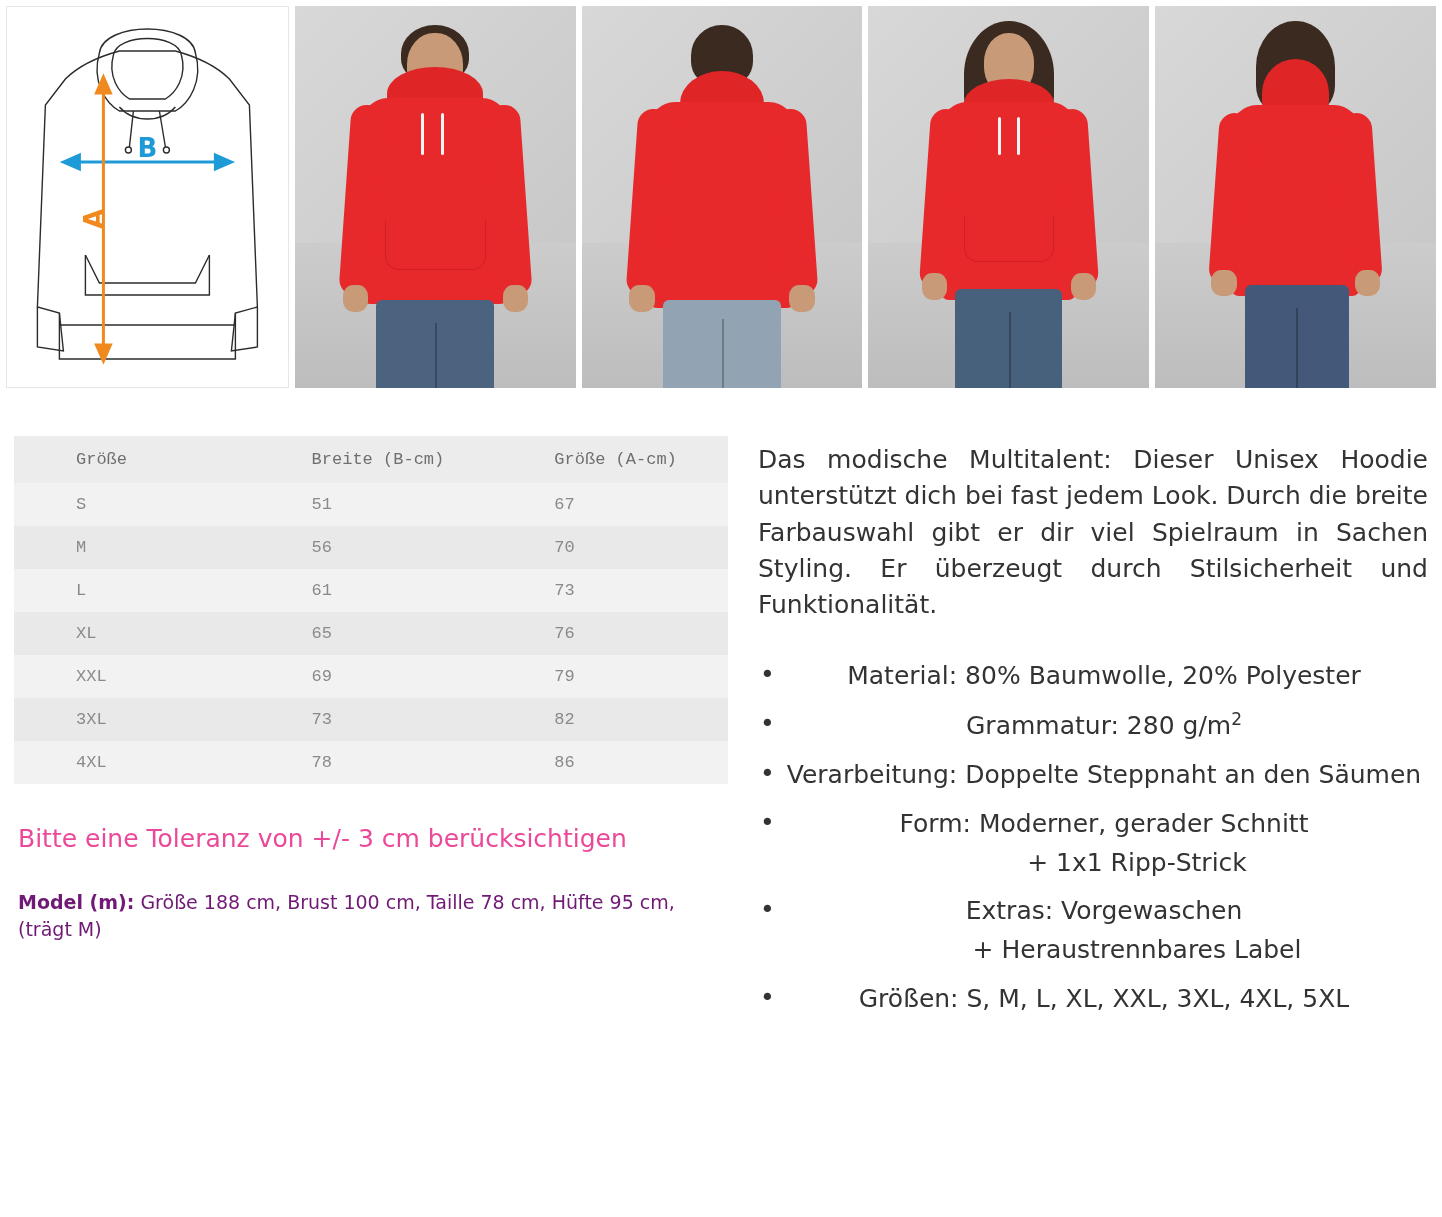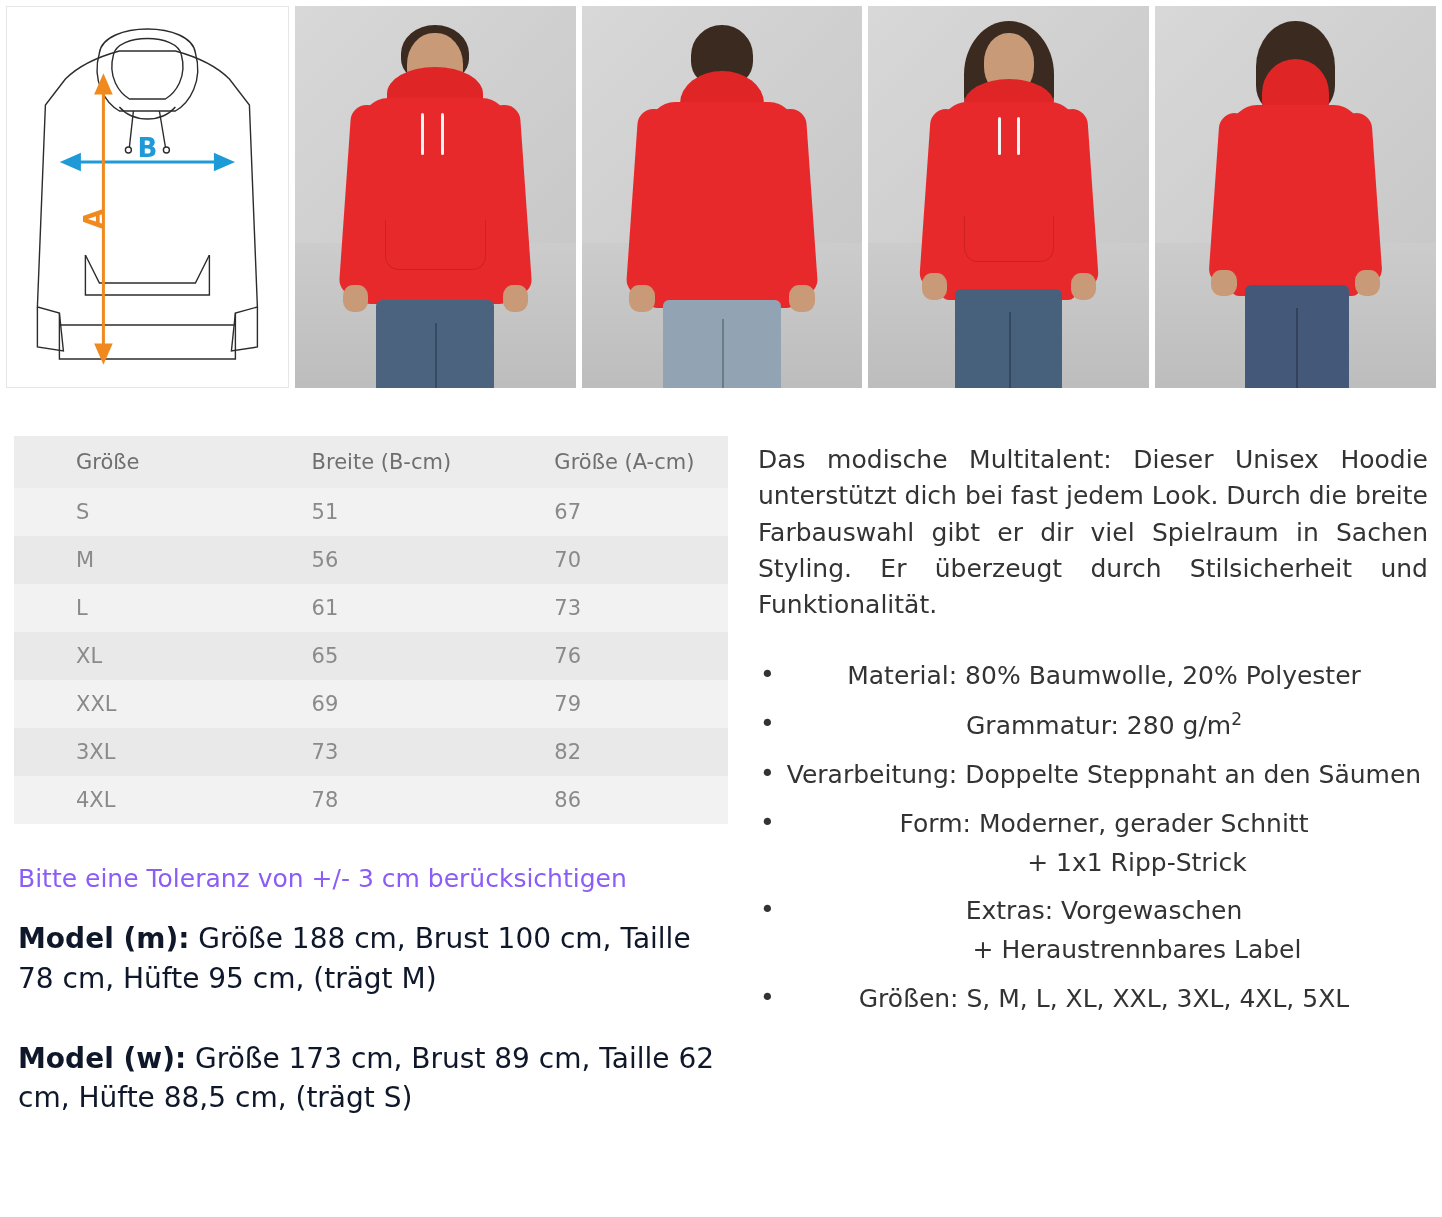--- a/index.html
+++ b/index.html
@@ -108,48 +108,49 @@
     padding: 48px 14px 0 14px;
     gap: 30px;
   }
   .left-col { width: 714px; flex: 0 0 714px; }
   .right-col { flex: 1 1 auto; padding-top: 6px; }
 
   
   table.size-table {
     width: 100%;
     border-collapse: collapse;
-    font-size: 21px;
+    font-size: 17px;
     color: #7a7a7a;
+    font-family: Liberation Mono, monospace;
   }
   table.size-table th {
     font-weight: normal;
     text-align: left;
     padding: 14px 0 14px 62px;
     background: #ececec;
     color: #6f6f6f;
   }
   table.size-table td {
     padding: 12px 0 12px 62px;
     background: #f2f2f2;
     color: #8a8a8a;
   }
   table.size-table tr.alt td { background: #e9e9e9; }
   table.size-table col.c1 { width: 33%; }
   table.size-table col.c2 { width: 34%; }
   table.size-table col.c3 { width: 33%; }
 
   .tolerance {
     font-size: 25px;
-    color: #8b5cf6;
-    margin: 40px 0 26px 4px;
+    color: #ec4899;
+    margin: 40px 0 36px 4px;
   }
   .model-line {
-    font-size: 28px;
-    color: #0f172a;
+    font-size: 19px;
+    color: #701a75;
     margin: 13px 0 40px 4px;
     line-height: 1.42;
   }
   .model-line b { font-weight: bold; }
 
   
   .intro {
     font-size: 25px;
     line-height: 1.45;
     color: #333;
@@ -356,24 +357,20 @@
       </tbody>
     </table>
 
     <p class="tolerance">Bitte eine Toleranz von +/- 3 cm berücksichtigen</p>
 
     <p class="model-line">
       <b>Model (m):</b>
       <span>Größe 188 cm, Brust 100 cm, Taille 78 cm, Hüfte 95 cm, (trägt M)</span>
     </p>
 
-    <p class="model-line">
-      <b>Model (w):</b>
-      <span>Größe 173 cm, Brust 89 cm, Taille 62 cm, Hüfte 88,5 cm, (trägt S)</span>
-    </p>
   </div>
 
   <div class="right-col">
     <p class="intro">Das modische Multitalent: Dieser Unisex Hoodie unterstützt dich bei fast jedem Look. Durch die breite Farbauswahl gibt er dir viel Spielraum in Sachen Styling. Er überzeugt durch Stilsicherheit und Funktionalität.</p>
 
     <ul class="specs">
       <li>
         <span>Material: 80% Baumwolle, 20% Polyester</span>
       </li>
       <li>

